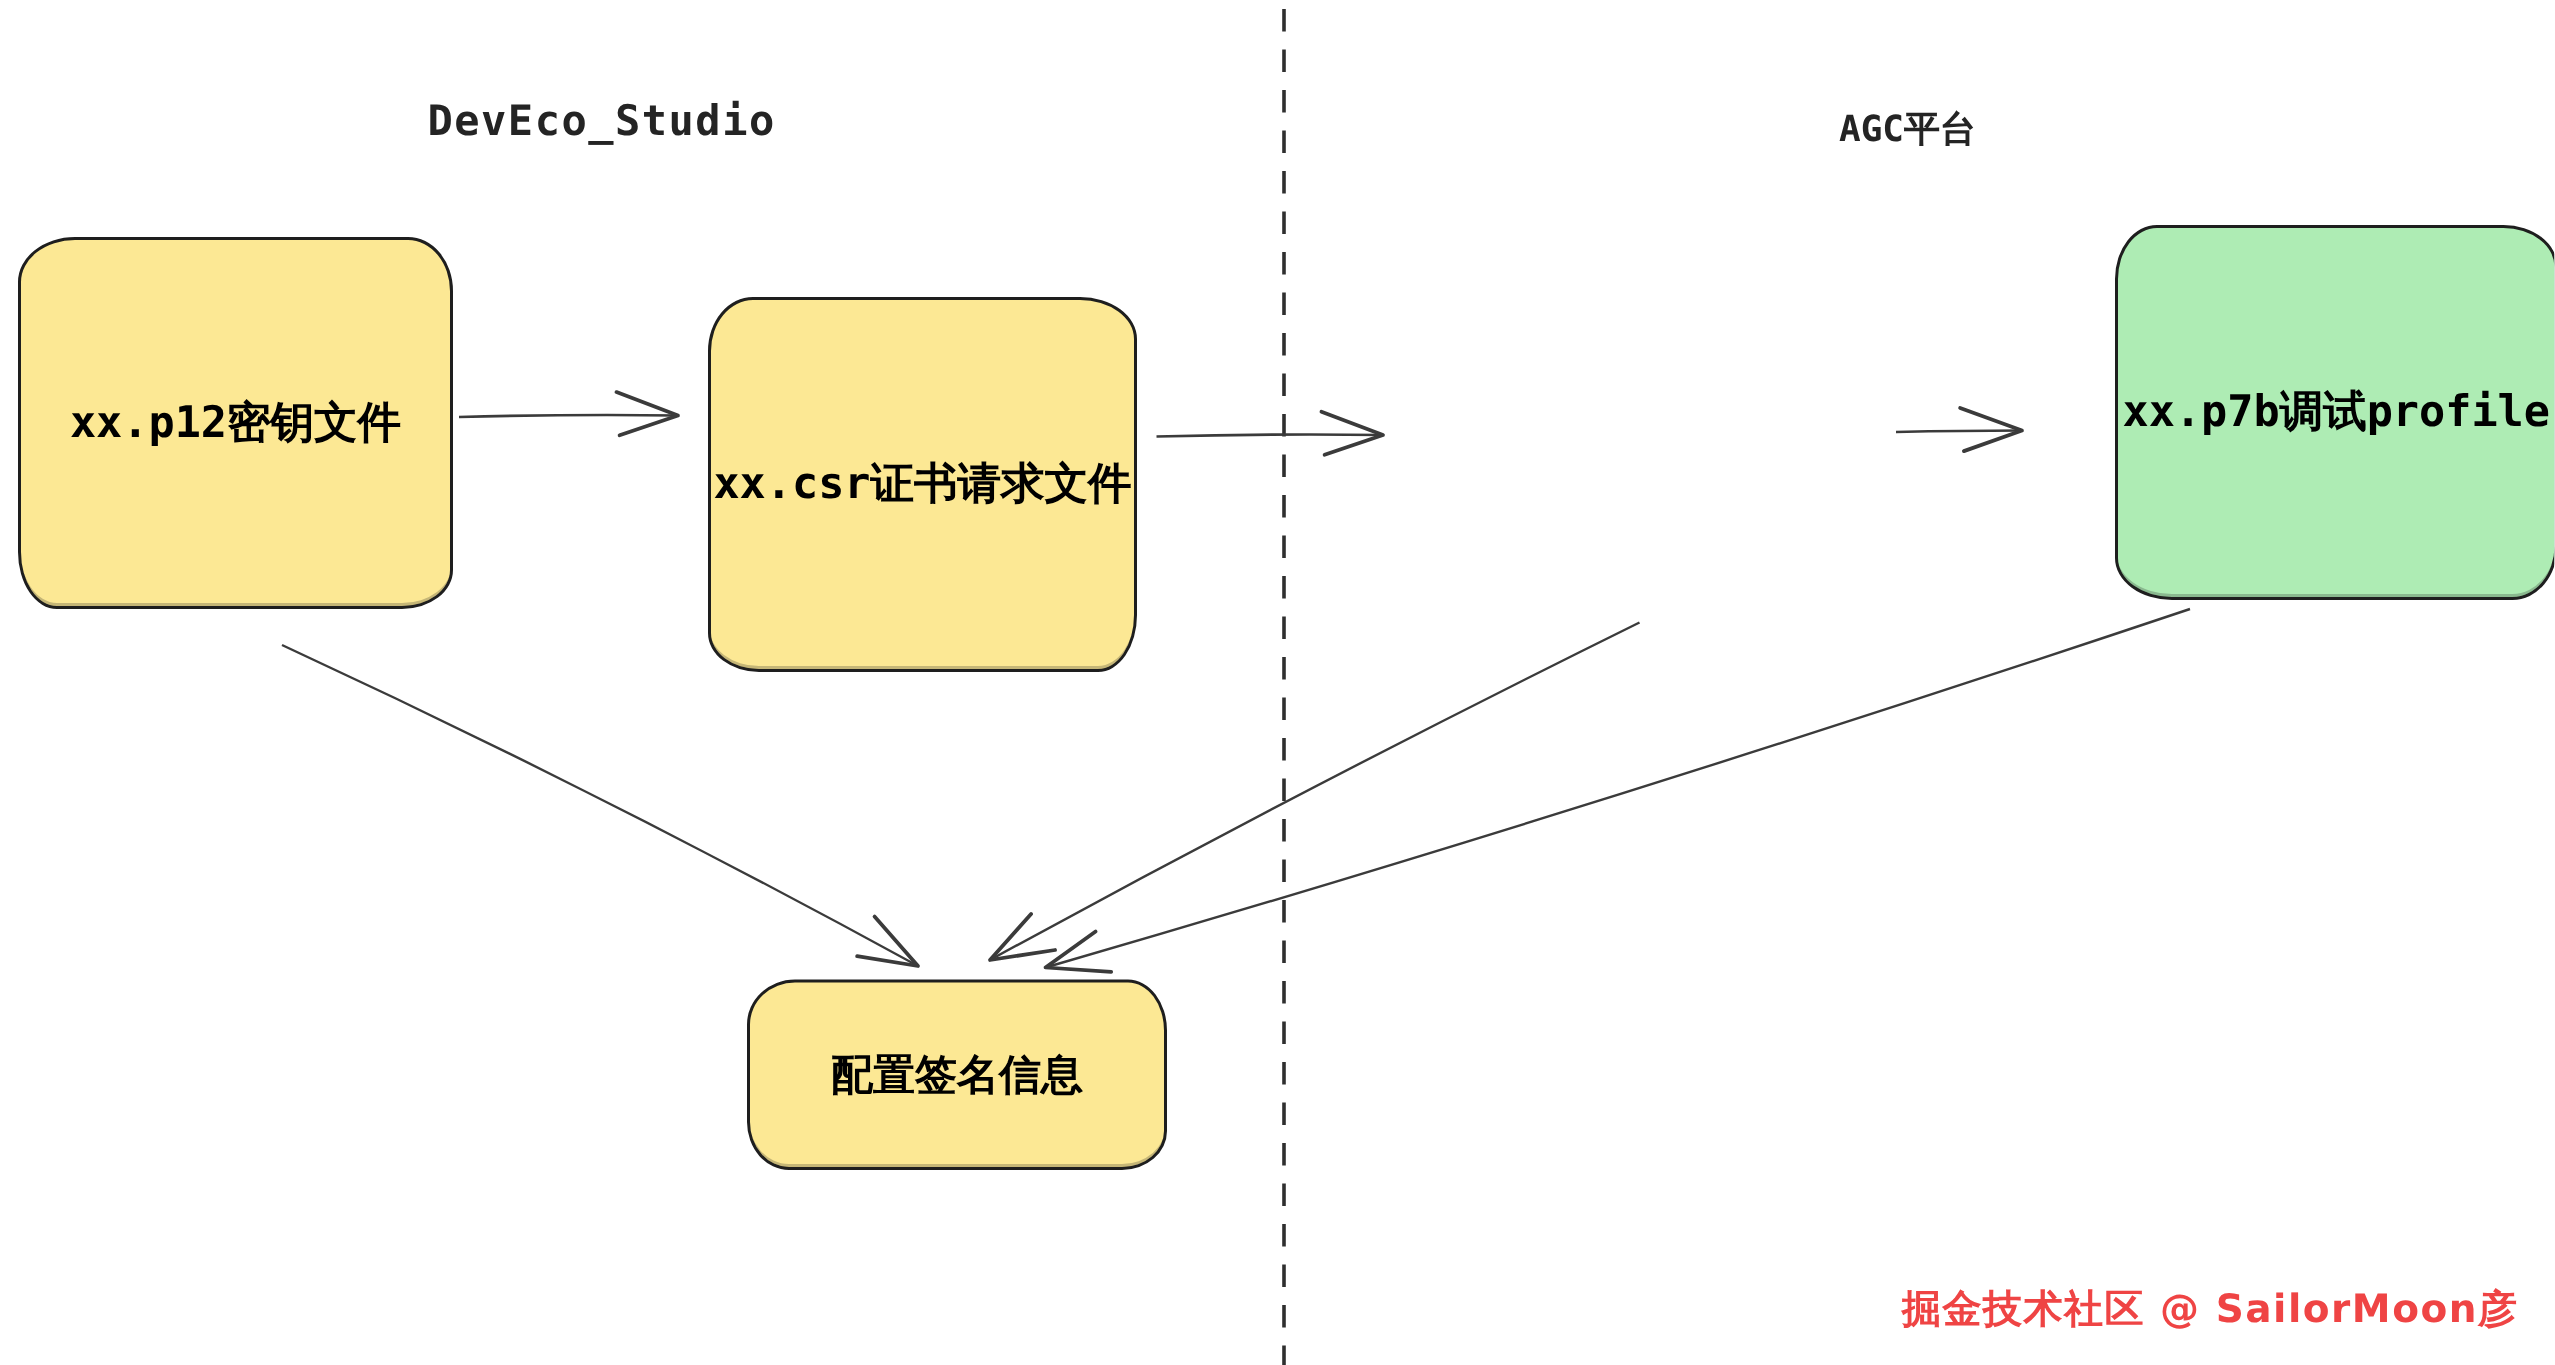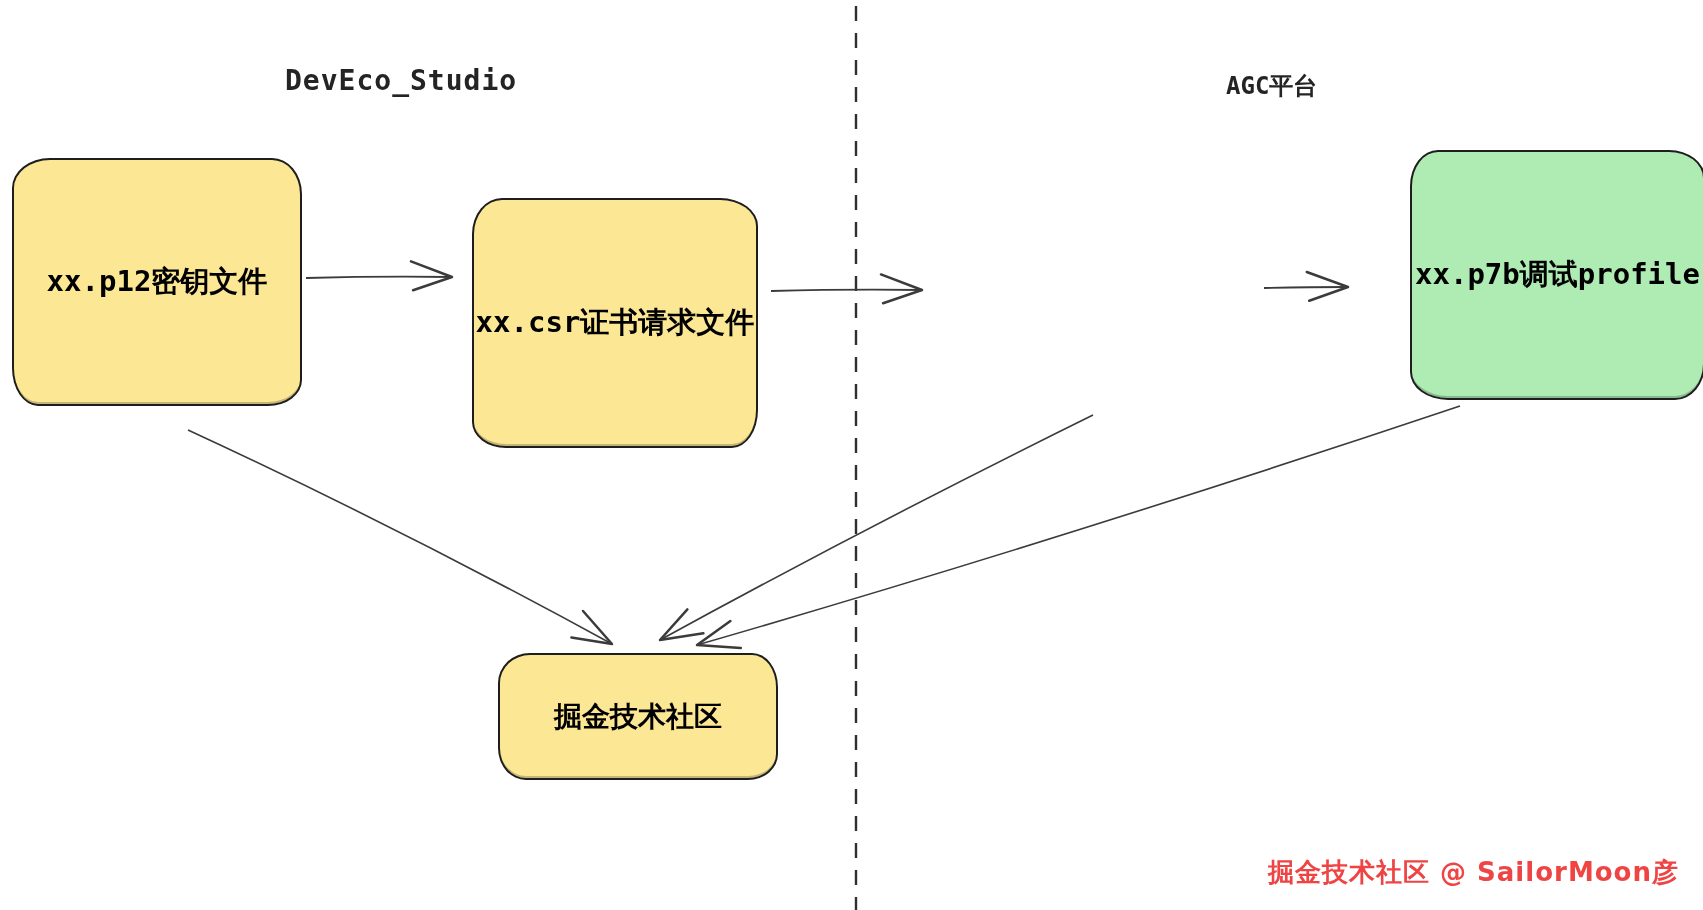--- a/index.html
+++ b/index.html
@@ -126,18 +126,18 @@
   <div class="node node-csr" style="background: rgb(252, 232, 148);">
     <span>xx.csr证书请求文件</span>
   </div>
 
 
   <div class="node node-p7b" style="background: rgb(174, 236, 180); margin-left: 18px;">
     <span>xx.p7b调试profile</span>
   </div>
 
   <div class="node node-sign" style="background: rgb(252, 232, 148);">
-    <span>掘金技术社区</span>
+    <span>配置签名信息</span>
   </div>
 
   <div class="watermark">掘金技术社区 @ SailorMoon彦</div>
 
 </div>
 
 </body></html>

